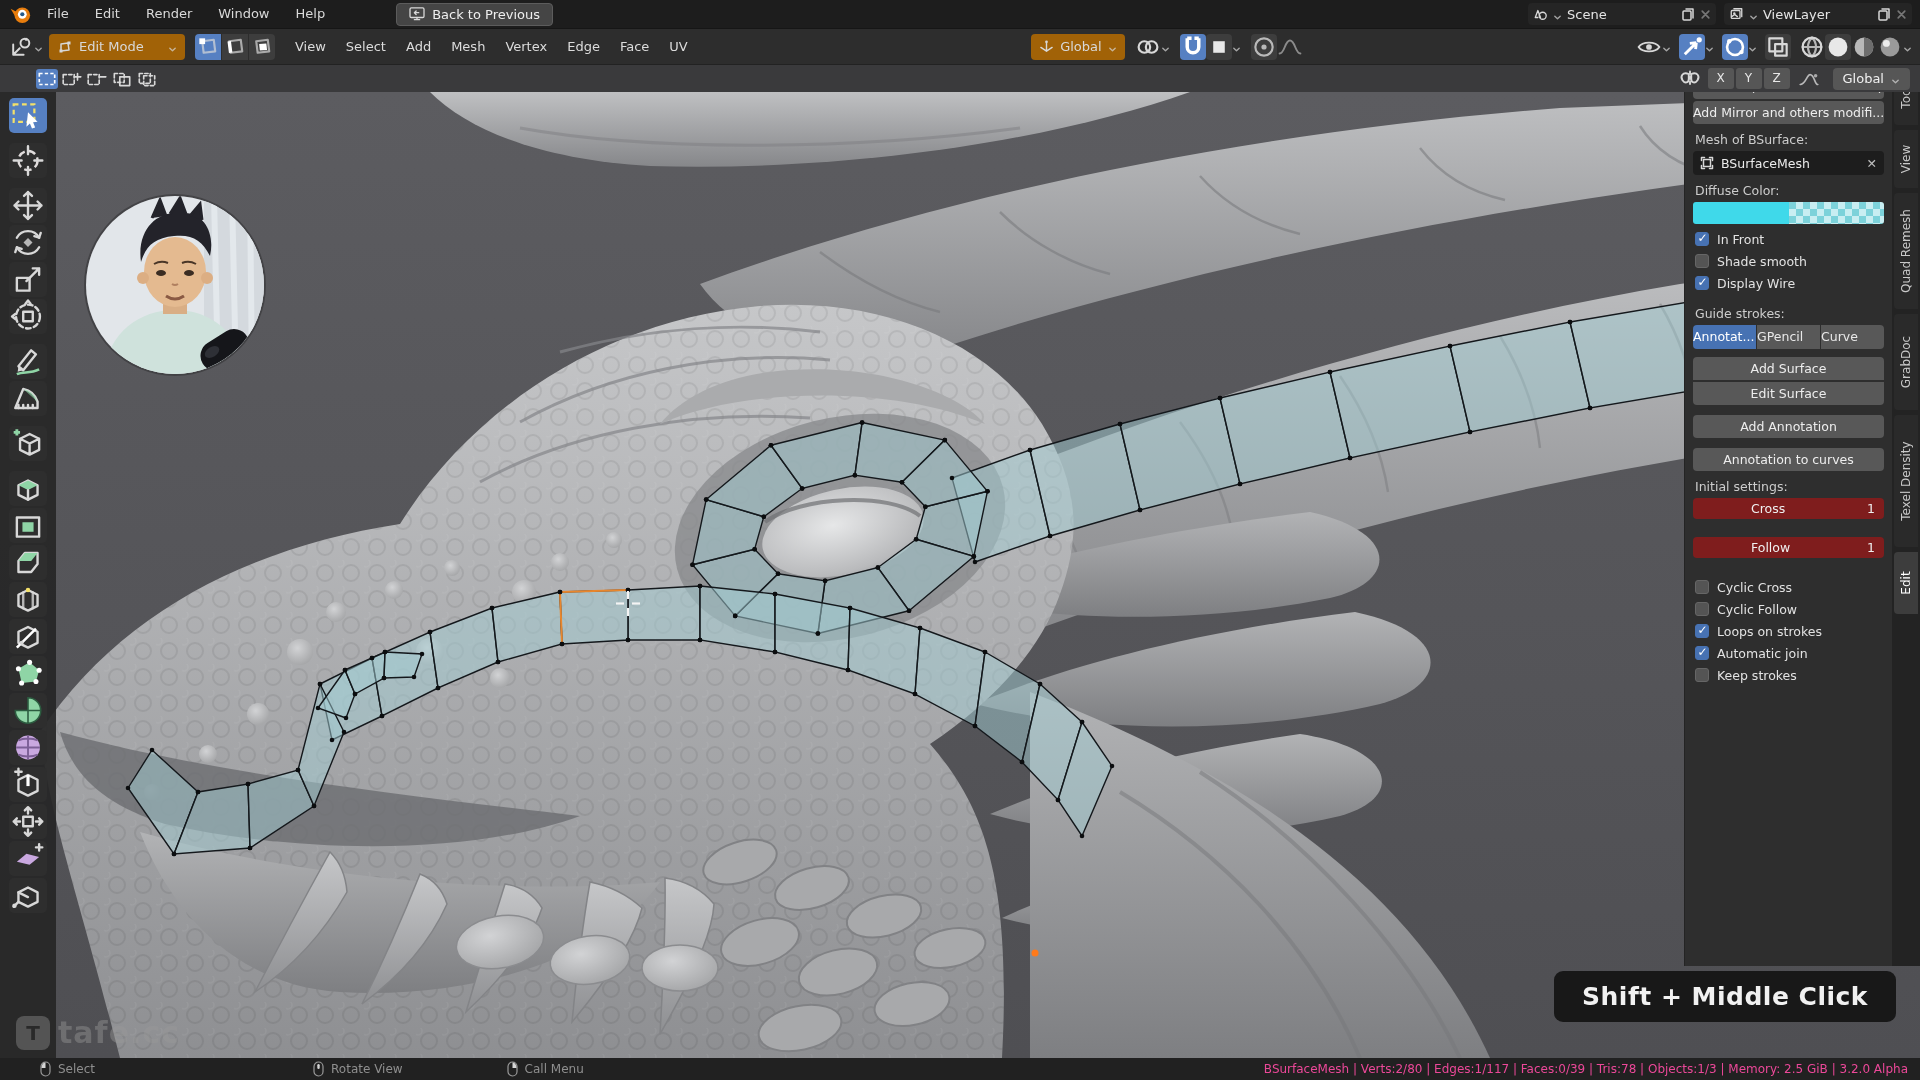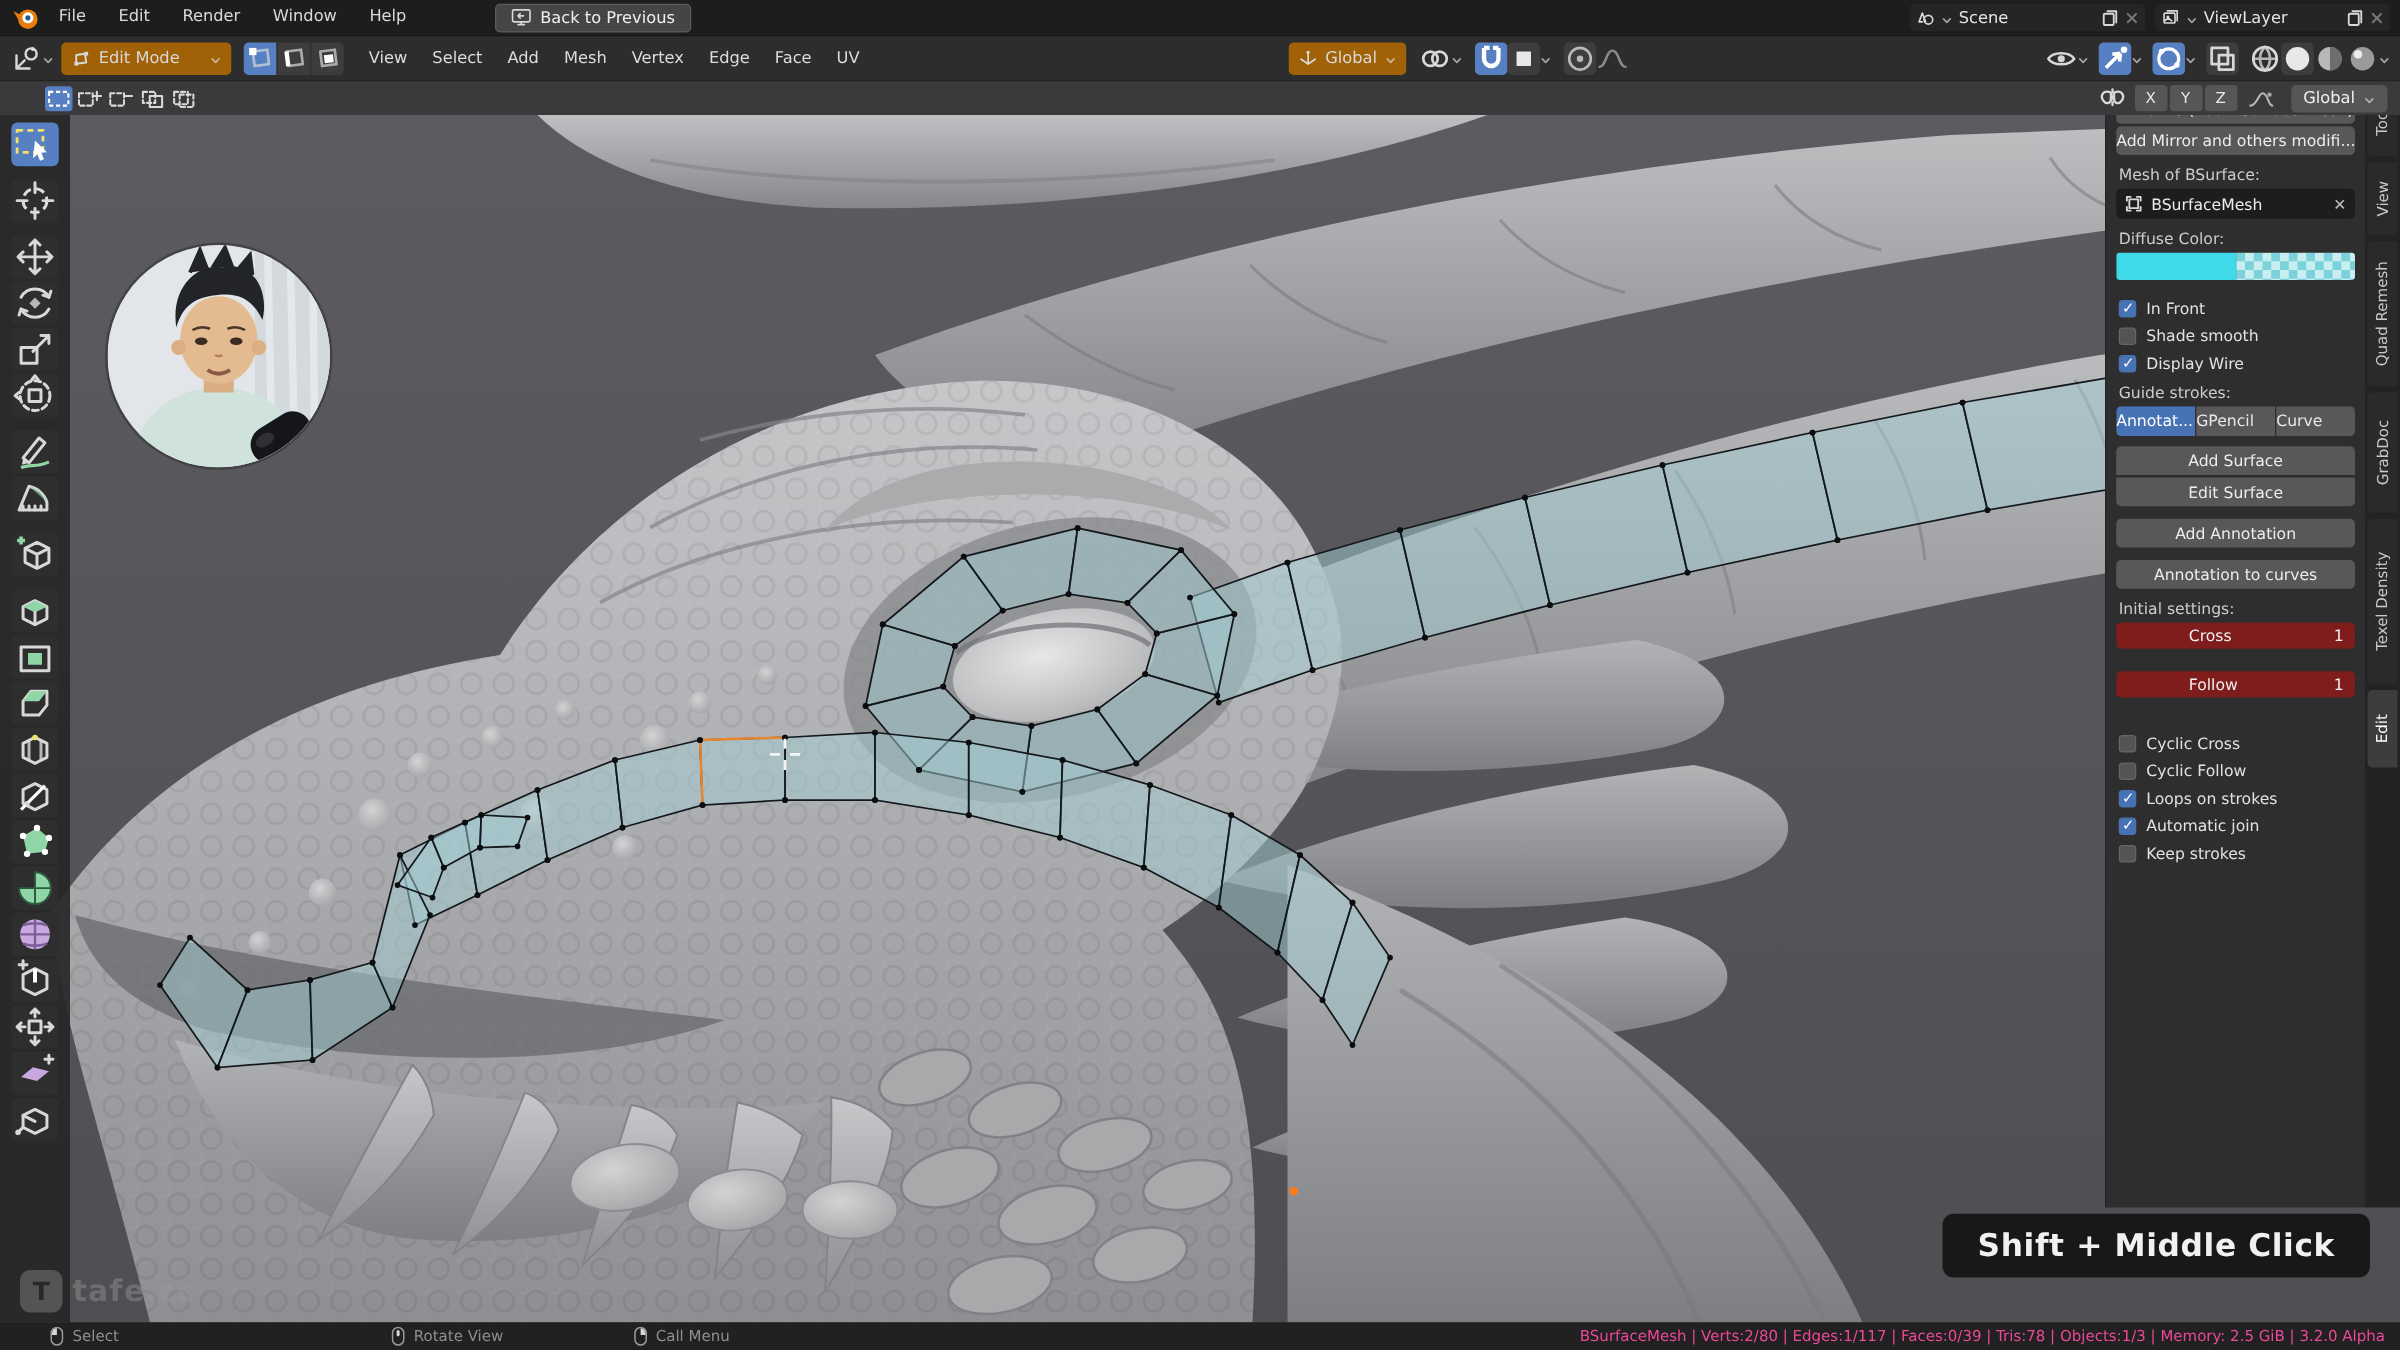--- a/index.html
+++ b/index.html
@@ -60,21 +60,21 @@
   .panel-h .grip{margin-left:auto;opacity:.5;letter-spacing:1px;font-size:10px}
   .pbtn{background:#585858;border-radius:4px;height:23px;line-height:23px;text-align:center;
     color:#ededed;margin-bottom:2px;white-space:nowrap;overflow:hidden}
   .plabel{color:#cdcdcd;margin:8px 2px 4px 2px}
   #mesh-field{display:flex;align-items:center;gap:7px;background:#1d1d1d;border-radius:4px;height:24px;padding:0 7px;color:#ececec}
   #mesh-field .x{margin-left:auto;color:#bdbdbd}
   #diffuse-bar{height:22px;border-radius:3px;margin:2px 0 8px 0;display:flex;overflow:hidden}
   #diffuse-bar .solid{width:50%;background:#3fd9ea}
   #diffuse-bar .alpha{width:50%;background:
      repeating-conic-gradient(#c8eef2 0 25%,#7cd2da 0 50%) 0 0/14px 14px}
-  .crow{display:flex;align-items:flex-end;gap:8px;height:22px;padding-left:2px}
+  .crow{display:flex;align-items:flex-start;gap:8px;height:22px;padding-left:2px}
   .cb{width:14px;height:14px;border-radius:3px;background:#545454;border:1px solid #666;position:relative;flex:0 0 auto}
   .cb.on{background:#4772b3;border-color:#4772b3}
   .cb.on::after{content:"✓";position:absolute;left:1.5px;top:-2.5px;color:#fff;font-size:12px;font-weight:bold}
   .cbl{color:#e2e2e2}
   #guide-seg{display:flex;gap:1px;border-radius:4px;overflow:hidden;margin:2px 0 8px 0}
   #guide-seg span{flex:1;background:#585858;height:24px;line-height:24px;color:#e8e8e8}
   #guide-seg span.active{background:#4772b3;color:#fff}
   .sliderrow{display:flex;background:#7f1d1d;border-radius:4px;height:21px;align-items:center;
     padding:0 9px 0 58px;margin-bottom:18px;color:#f0f0f0}
   .sliderrow .val{margin-left:auto}
@@ -85,21 +85,21 @@
   .vtab{width:24px;border-radius:4px 0 0 4px;background:#2a2a2a;color:#c9c9c9;
     display:flex;align-items:center;justify-content:center}
   .vtab span{transform:rotate(-90deg);white-space:nowrap;font-size:12px;display:block}
   .vtab.active{background:#3d3d3d;color:#fff}
   
   #keycast{position:absolute;right:24px;bottom:36px;background:rgba(20,20,20,.92);border-radius:9px;
     padding:11px 28px;z-index:45}
   #keycast span{font-size:25px;font-weight:bold;color:#f1f1f1;letter-spacing:.5px}
   #watermark{position:absolute;left:16px;bottom:8px;display:flex;align-items:center;gap:8px;z-index:44;opacity:.42}
   #watermark .wicon{width:34px;height:34px;border-radius:8px;background:#8f8f8f;display:flex;align-items:center;justify-content:center;color:#2a2a2a;font-weight:bold;font-size:20px}
-  #watermark .wtext{font-size:24px;font-weight:bold;color:#9a9a9a;letter-spacing:1px}
+  #watermark .wtext{font-size:30px;font-weight:bold;color:#9a9a9a;letter-spacing:1px}
   
   #statusbar{position:absolute;left:0;top:1058px;width:1920px;height:22px;background:#212121;
     display:flex;align-items:center;color:#8f8f8f;font-size:12px;z-index:40;padding:0 12px}
   .hint{display:flex;align-items:center;gap:7px}
   #statusbar .stats{margin-left:auto;white-space:nowrap;color:#ec4899}
   svg .s{stroke:#d8d8d8;stroke-width:1.5;fill:none;stroke-linecap:round;stroke-linejoin:round}
   svg .sf{fill:#d8d8d8}
 </style>
 </head>
 <body>

